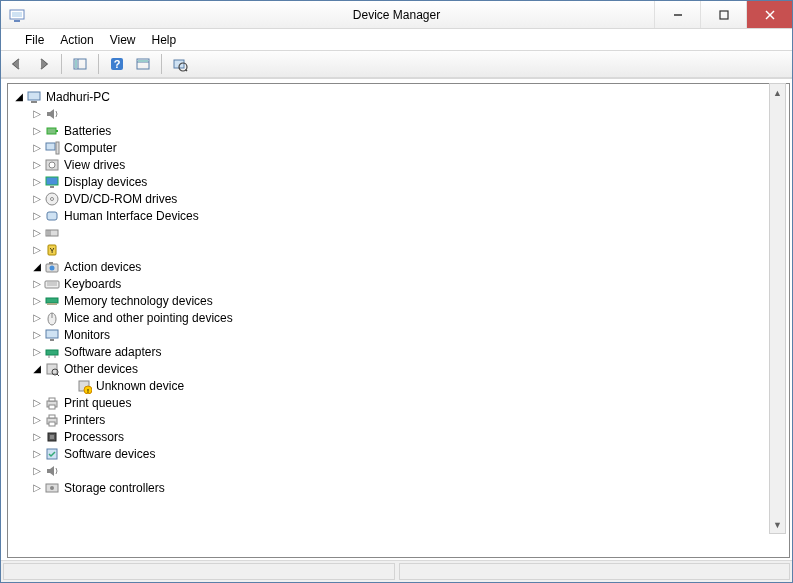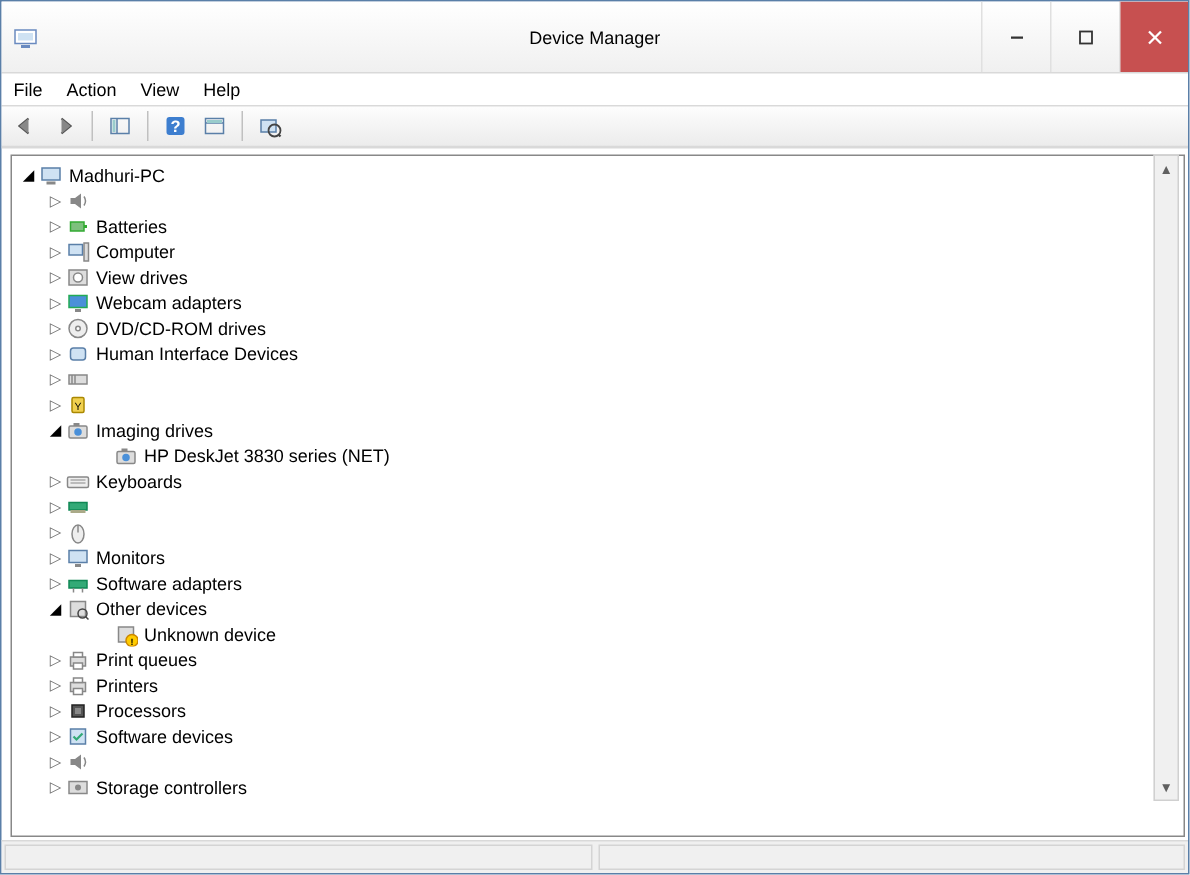--- a/index.html
+++ b/index.html
@@ -8,21 +8,21 @@
   font-size: 12px;
   background: #fff;
   width: 793px;
   height: 583px;
   overflow: hidden;
   border: 1px solid #5a7fa8;
   display: flex;
   flex-direction: column;
 }
 .titlebar {
-  height: 48px;
+  height: 28px;
   background: linear-gradient(#fff,#f0f0f0);
   display: flex;
   align-items: center;
   border-bottom: 1px solid #d9d9d9;
   position: relative;
 }
 .titlebar .app-icon {
   width: 16px; height: 16px;
   margin-left: 8px;
 }
@@ -49,21 +49,21 @@
   border-left: 1px solid #e0e0e0;
 }
 .winbtn.close {
   background: #c75050;
   color: #fff;
 }
 .menubar {
   height: 21px;
   display: flex;
   align-items: center;
-  padding: 0 0;
+  padding: 0 16px;
   background: #fff;
 }
 .menubar .menu-item {
   padding: 2px 8px;
   font-size: 12px;
   cursor: default;
 }
 .toolbar {
   height: 28px;
   border-top: 1px solid #d9d9d9;
@@ -277,21 +277,21 @@
         <span>View drives</span>
       </div>
       <div class="node" style="padding-left:18px">
         <span class="toggle">▷</span>
         <span class="icon">
           <svg width="16" height="16" viewBox="0 0 16 16">
             <rect x="2" y="3" width="12" height="8" fill="#4a90d9" stroke="#2a5"></rect>
             <rect x="6" y="12" width="4" height="2" fill="#888"></rect>
           </svg>
         </span>
-        <span>Webcam adapters</span>
+        <span>Display devices</span>
       </div>
       <div class="node" style="padding-left:18px">
         <span class="toggle">▷</span>
         <span class="icon">
           <svg width="16" height="16" viewBox="0 0 16 16">
             <circle cx="8" cy="8" r="6" fill="#eee" stroke="#888"></circle>
             <circle cx="8" cy="8" r="1.5" fill="#fff" stroke="#888"></circle>
           </svg>
         </span>
         <span>DVD/CD-ROM drives</span>
@@ -326,61 +326,52 @@
       </div>
       <div class="node" style="padding-left:18px">
         <span class="toggle expanded">◢</span>
         <span class="icon">
           <svg width="16" height="16" viewBox="0 0 16 16">
             <rect x="2" y="5" width="12" height="8" rx="1" fill="#ddd" stroke="#888"></rect>
             <circle cx="8" cy="9" r="2.5" fill="#4a90d9"></circle>
             <rect x="5" y="3" width="4" height="2" fill="#888"></rect>
           </svg>
         </span>
-        <span>Imaging drives</span>
-      </div>
-      <div class="node" style="padding-left:50px">
-        <span class="toggle"></span>
-        <span class="icon">
-          <svg width="16" height="16" viewBox="0 0 16 16">
-            <rect x="2" y="5" width="12" height="8" rx="1" fill="#ddd" stroke="#888"></rect>
-            <circle cx="8" cy="9" r="2.5" fill="#4a90d9"></circle>
-            <rect x="5" y="3" width="4" height="2" fill="#888"></rect>
-          </svg>
-        </span>
-        <span>HP DeskJet 3830 series (NET)</span>
+        <span>Action devices</span>
       </div>
       <div class="node" style="padding-left:18px">
         <span class="toggle">▷</span>
         <span class="icon">
           <svg width="16" height="16" viewBox="0 0 16 16">
             <rect x="1" y="5" width="14" height="7" rx="1" fill="#eee" stroke="#888"></rect>
             <line x1="3" y1="7" x2="13" y2="7" stroke="#aaa"></line>
             <line x1="3" y1="9" x2="13" y2="9" stroke="#aaa"></line>
           </svg>
         </span>
         <span>Keyboards</span>
       </div>
       <div class="node" style="padding-left:18px">
         <span class="toggle">▷</span>
         <span class="icon">
           <svg width="16" height="16" viewBox="0 0 16 16">
             <rect x="2" y="5" width="12" height="5" fill="#3a7" stroke="#185"></rect>
             <rect x="3" y="10" width="10" height="2" fill="#aa8"></rect>
           </svg>
         </span>
+        <span>Memory technology devices</span>
       </div>
       <div class="node" style="padding-left:18px">
         <span class="toggle">▷</span>
         <span class="icon">
           <svg width="16" height="16" viewBox="0 0 16 16">
             <ellipse cx="8" cy="9" rx="4" ry="6" fill="#eee" stroke="#888"></ellipse>
             <line x1="8" y1="3" x2="8" y2="8" stroke="#888"></line>
           </svg>
         </span>
+        <span>Mice and other pointing devices</span>
       </div>
       <div class="node" style="padding-left:18px">
         <span class="toggle">▷</span>
         <span class="icon">
           <svg width="16" height="16" viewBox="0 0 16 16">
             <rect x="2" y="3" width="12" height="8" fill="#cfe2f3" stroke="#5a7fa8"></rect>
             <rect x="6" y="12" width="4" height="2" fill="#888"></rect>
           </svg>
         </span>
         <span>Monitors</span>

